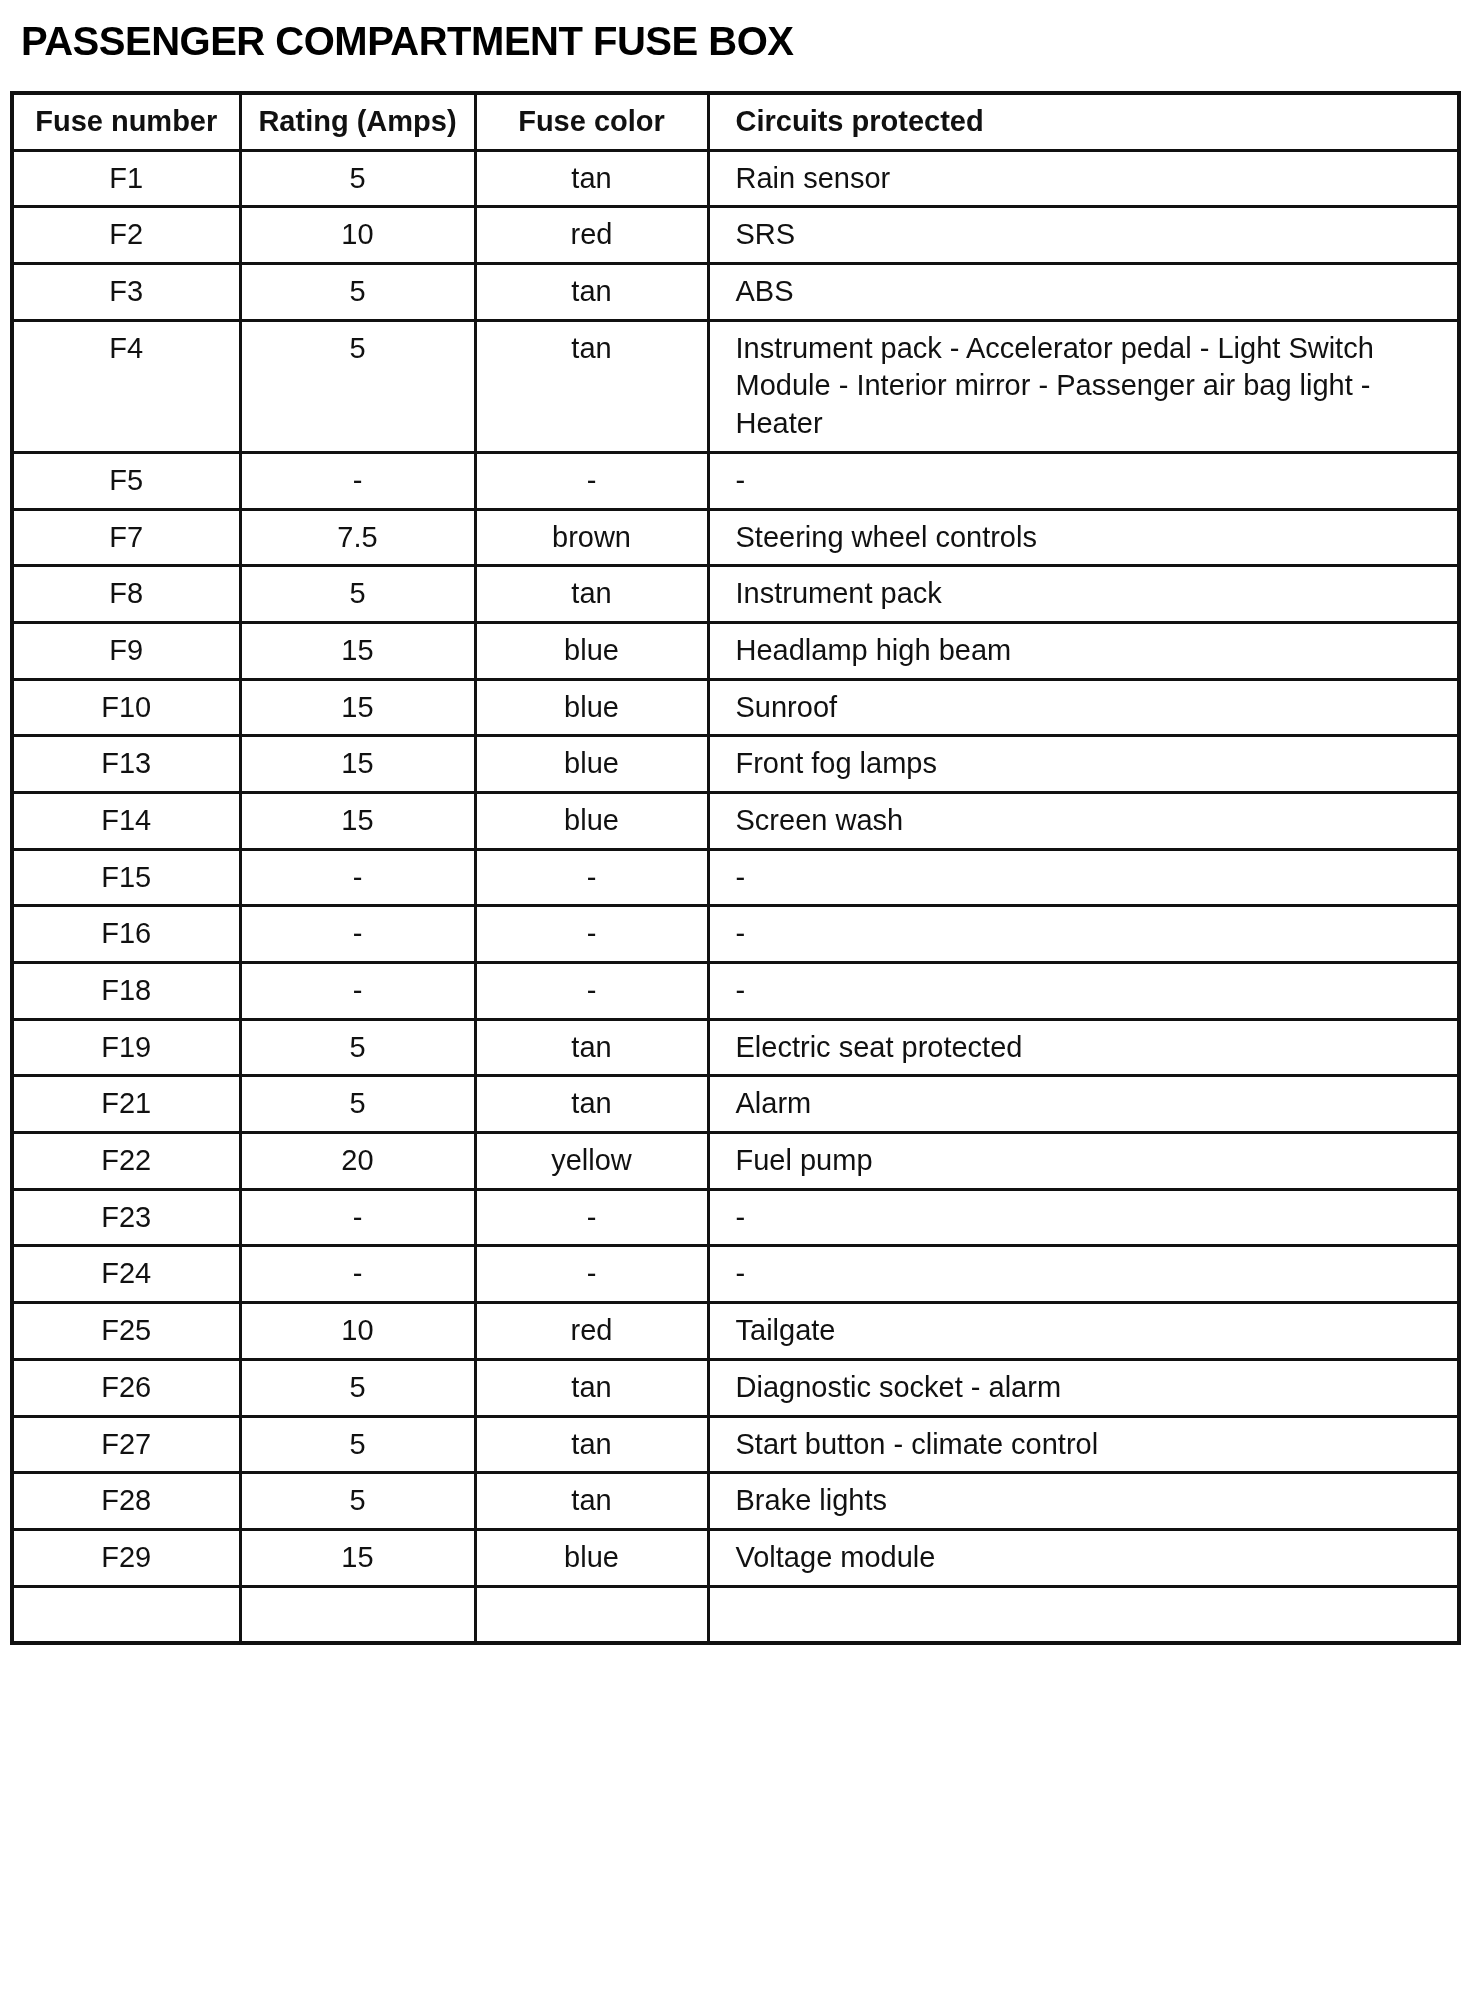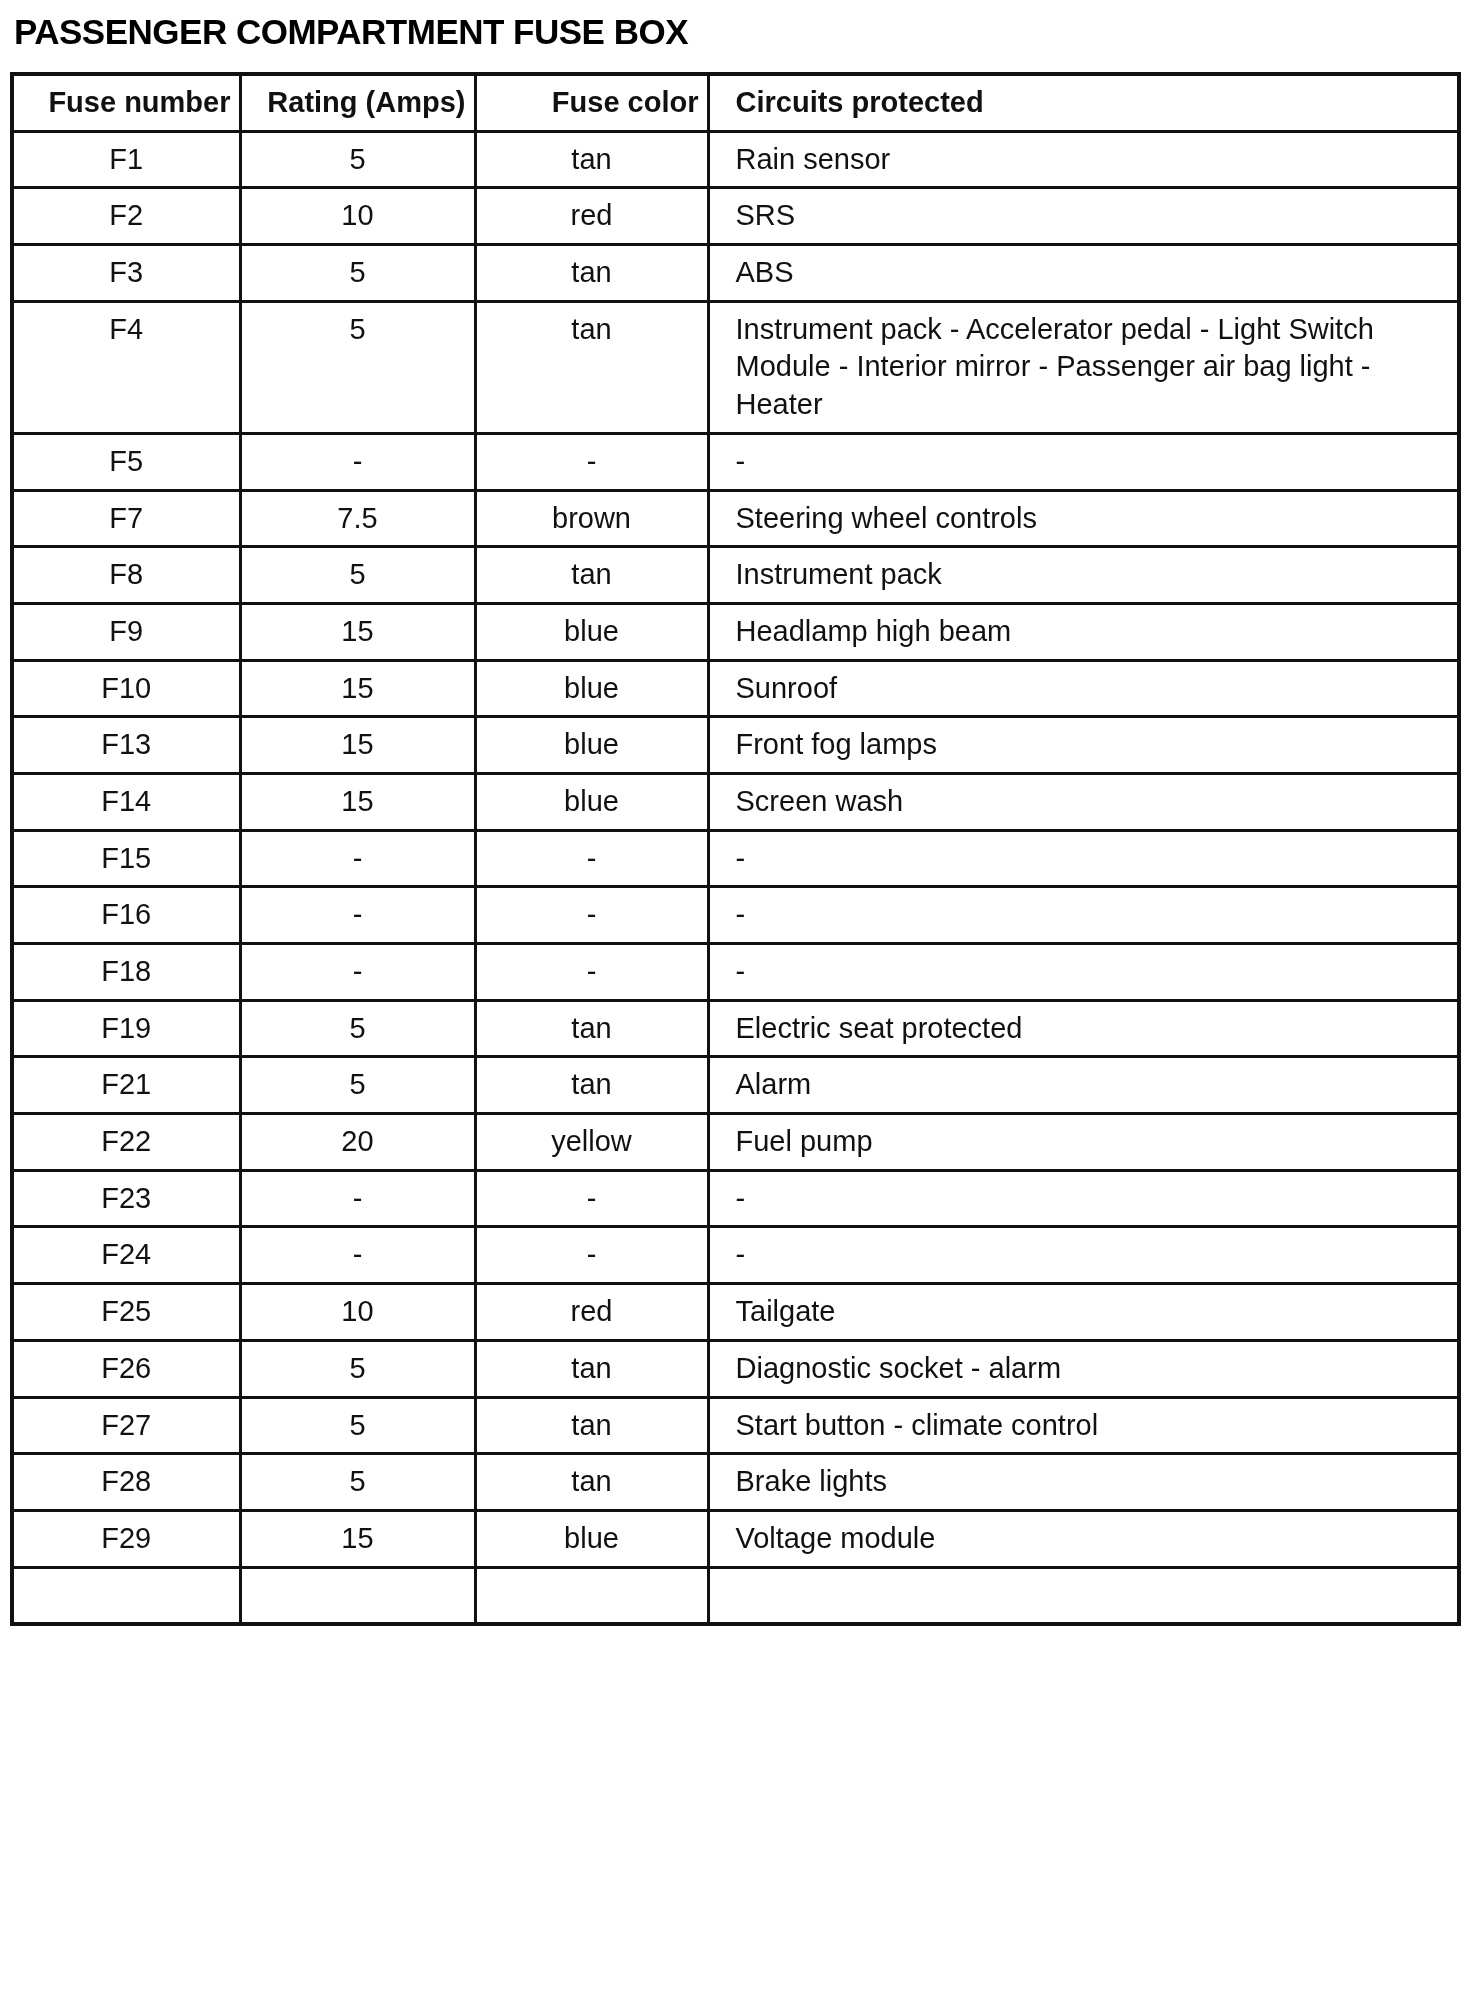--- a/index.html
+++ b/index.html
@@ -11,23 +11,23 @@
     position: relative;
     width: 1467px;
     height: 2000px;
     overflow: hidden;
     box-sizing: border-box;
     background: #ffffff;
     font-family: "Liberation Sans", sans-serif;
     color: #111111;
   }
   .title {
-    margin: 4px;
+    margin: 11px;
     padding: 8px 0 16px 10px;
-    font-size: 35px;
+    font-size: 40px;
     font-weight: bold;
     letter-spacing: -0.5px;
     color: #000000;
     font-family: "Liberation Sans", sans-serif;
   }
   table.fuse-table {
     border-collapse: collapse;
     table-layout: fixed;
     width: 1447px;
     margin-left: 10px;
@@ -39,21 +39,20 @@
     line-height: 1.3;
     padding: 8px 8px;
     text-align: center;
     vertical-align: top;
     overflow: hidden;
     word-wrap: break-word;
     color: #111111;
   }
   .fuse-table th {
     font-weight: bold;
-    text-align: right;
   }
   .fuse-table td {
     font-weight: normal;
   }
   .fuse-table .left {
     text-align: left;
     padding-left: 26px;
     margin-left: 10px;
   }
 </style>

